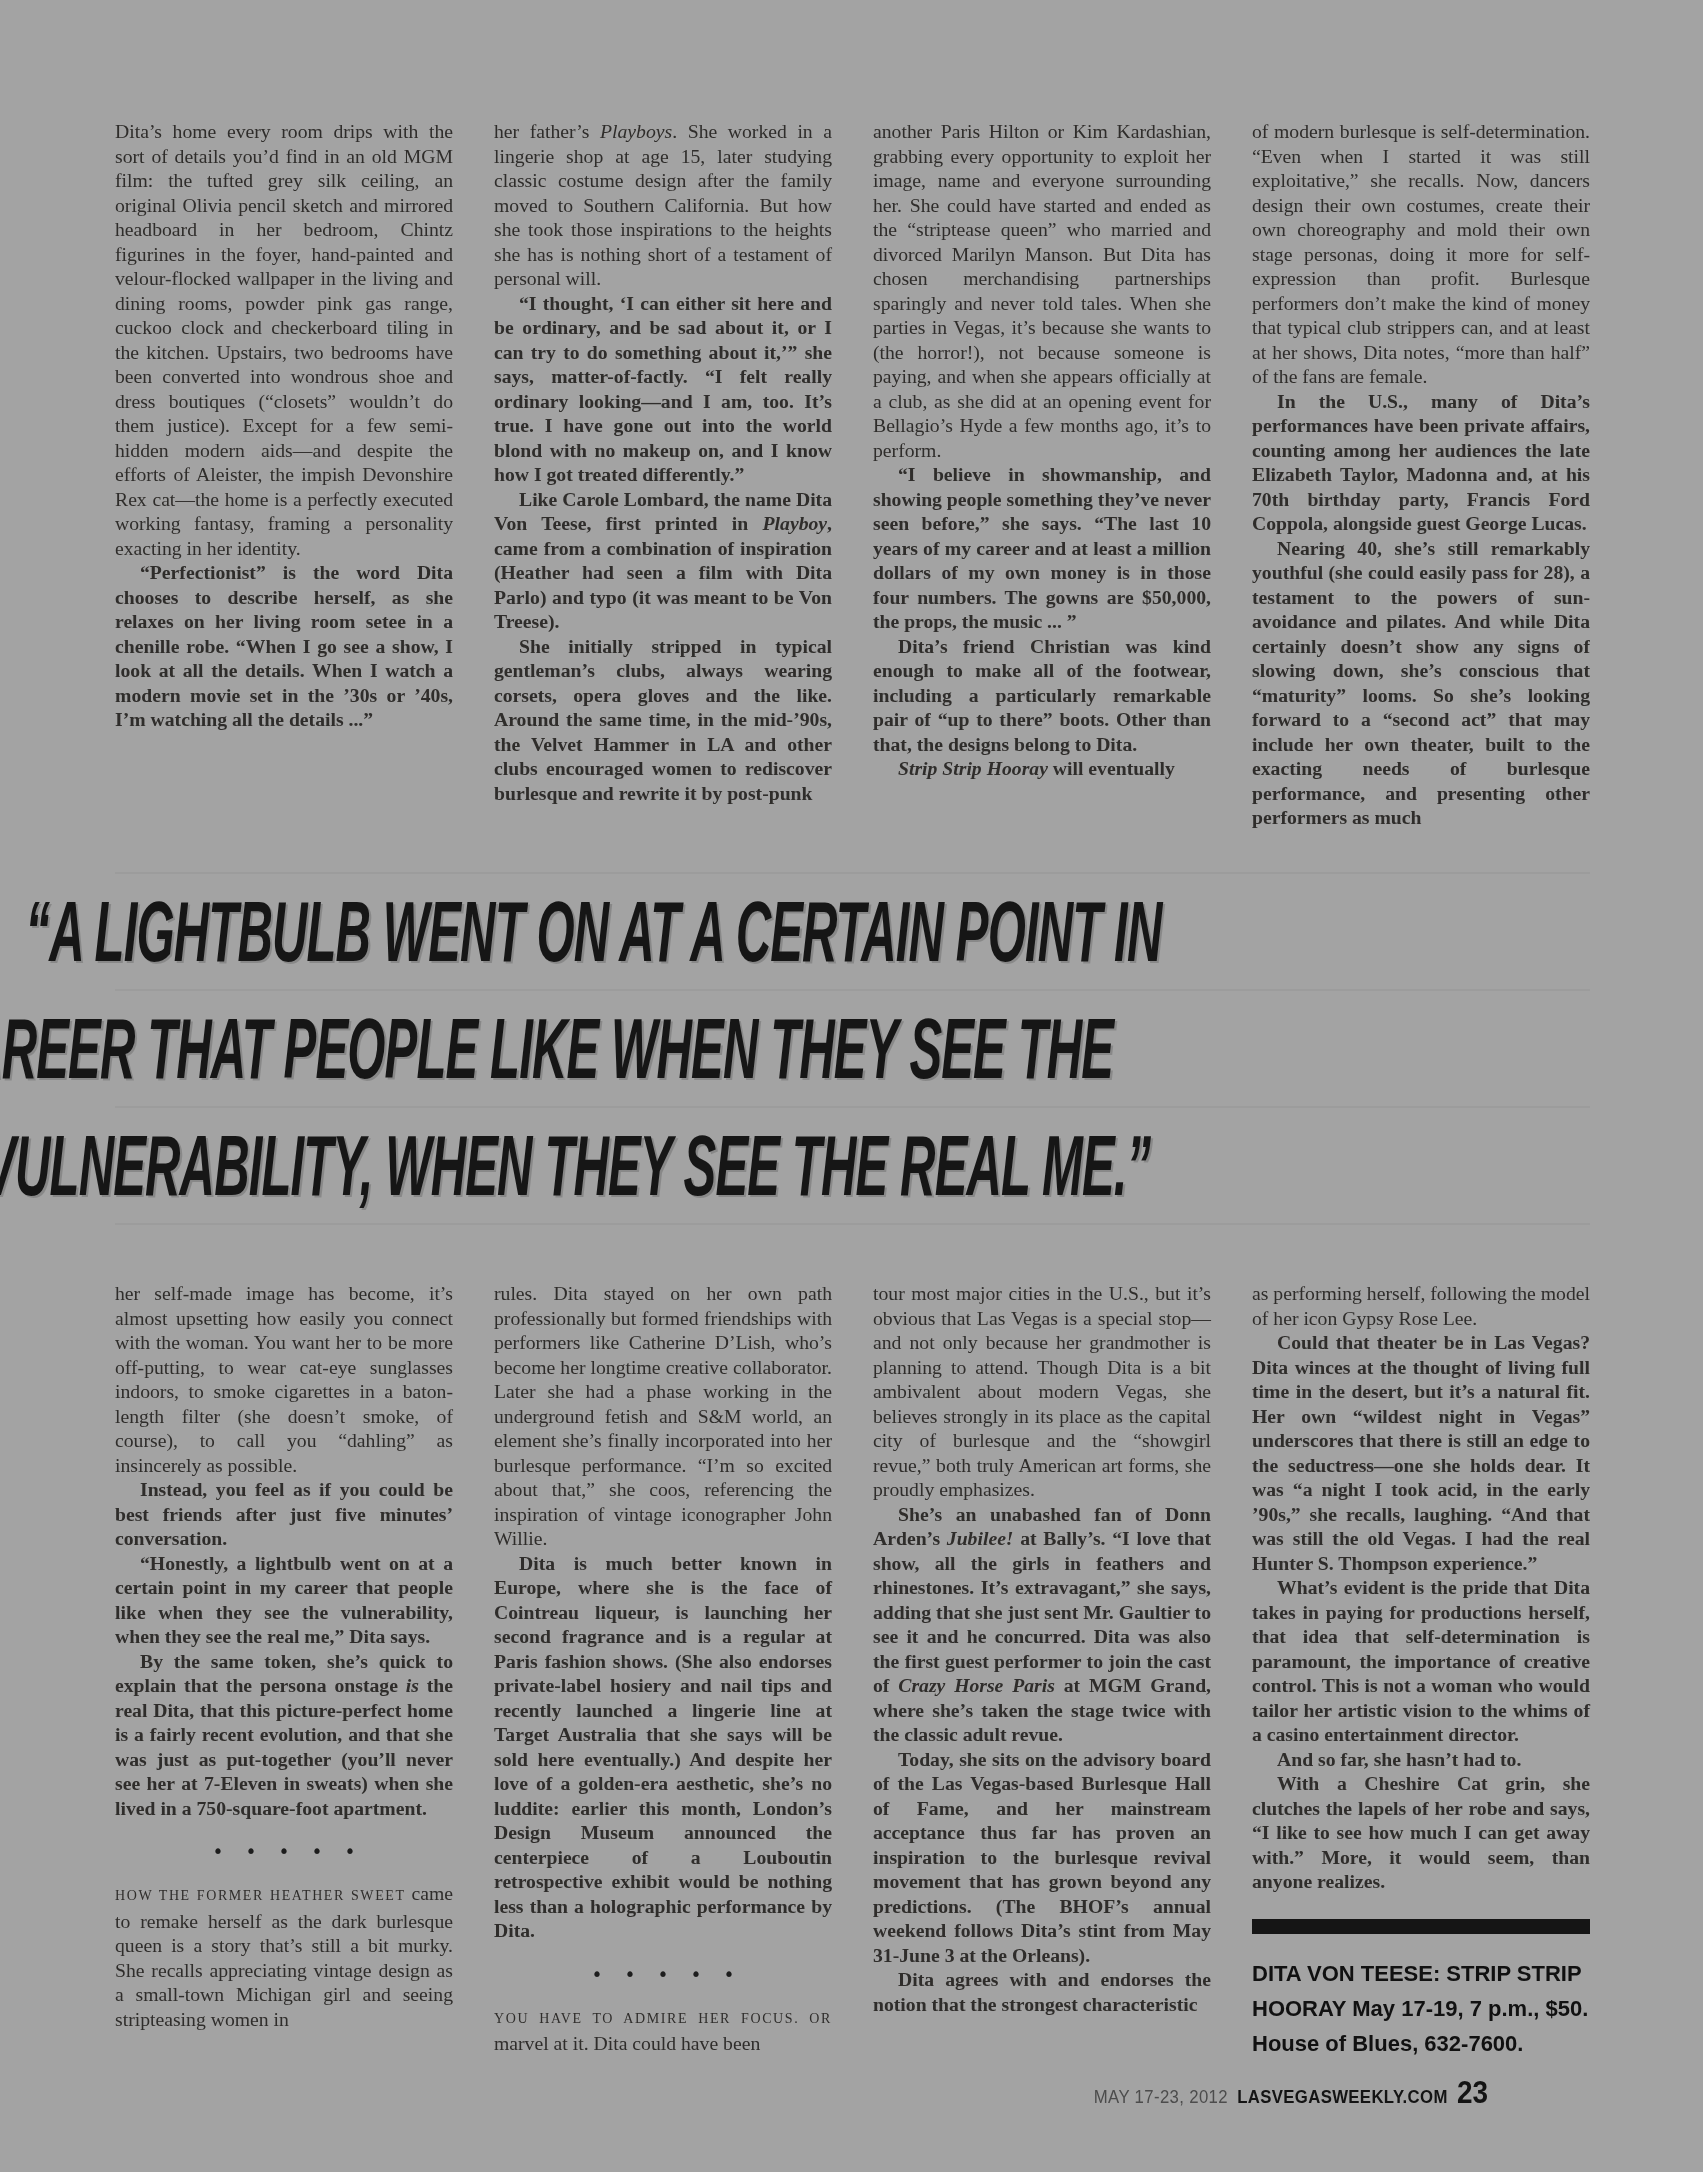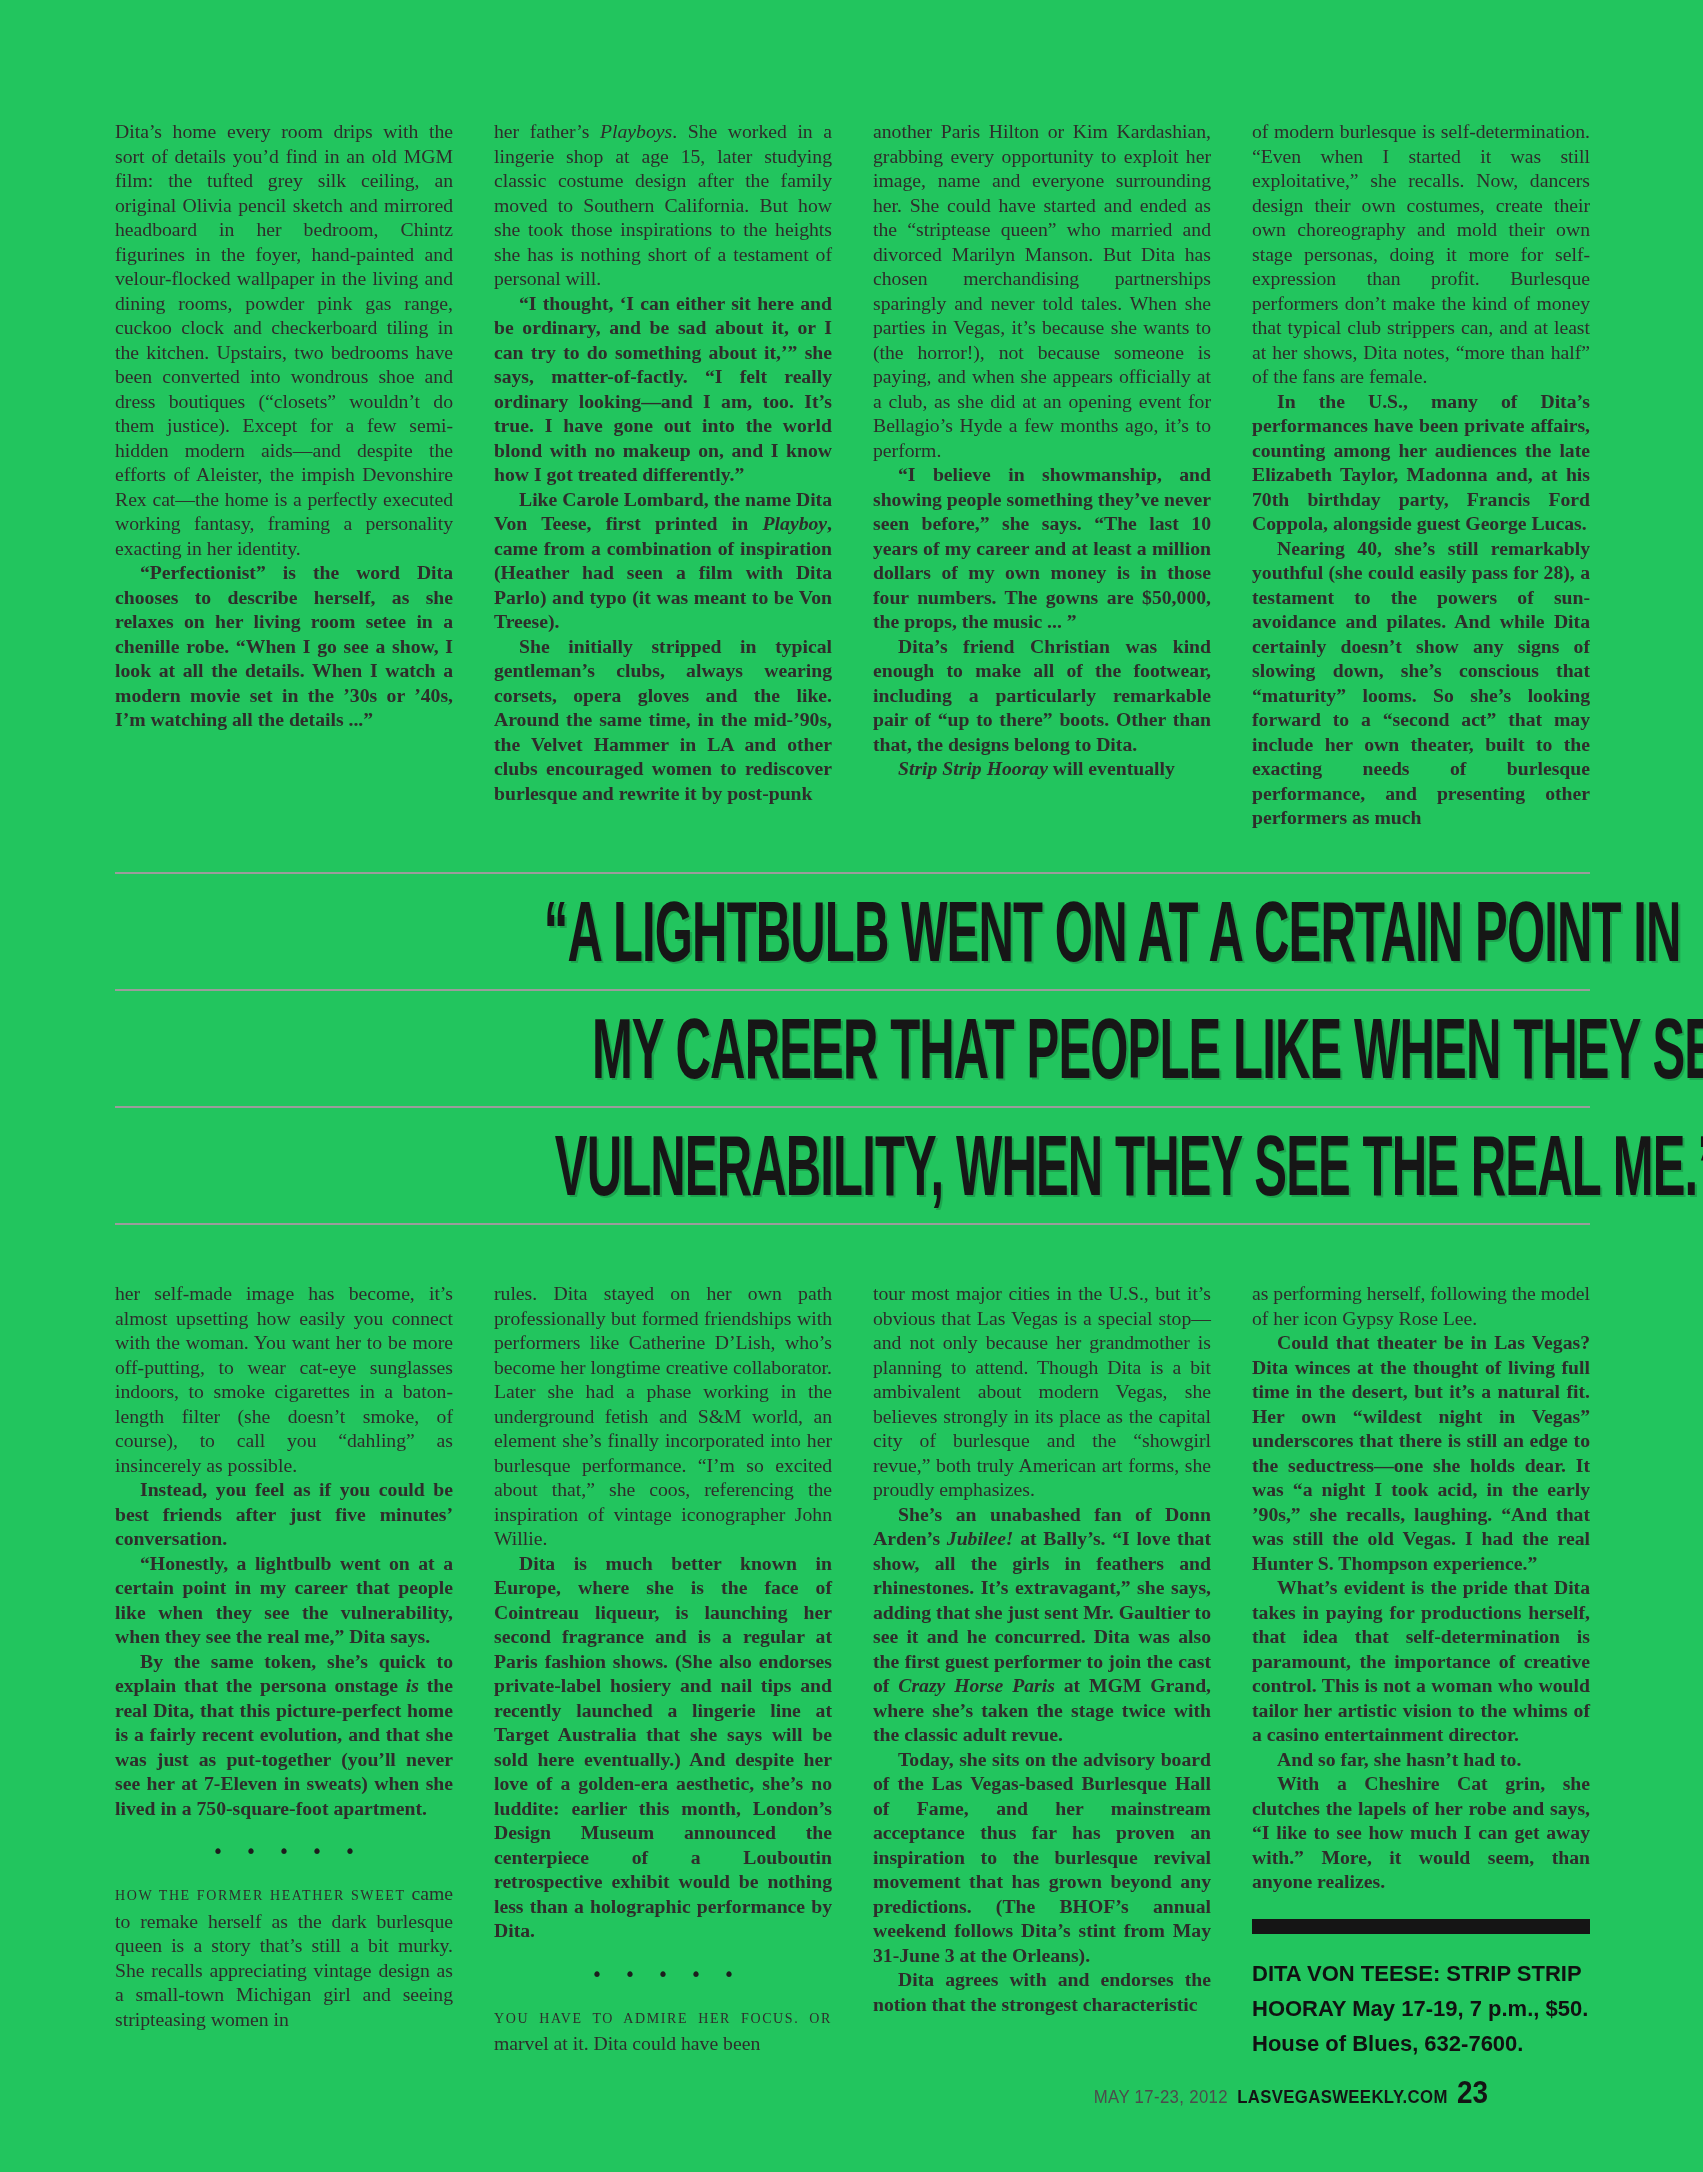--- a/index.html
+++ b/index.html
@@ -1,31 +1,31 @@
 <!DOCTYPE html>
 <html lang="en" style="font-size:12px"><head>
 <meta charset="utf-8">
 <style>
   html,body{margin:0;padding:0;}
   body{width:1703px;height:2172px;background:#ffffff;font-family:"Liberation Serif",serif;}
-  .page{position:relative;width:1703px;height:2172px;background:#22c55e;box-sizing:border-box;
+  .page{position:relative;width:1703px;height:2172px;background:#a3a3a3;box-sizing:border-box;
         padding:119px 113px 0 115px;overflow:hidden;}
   .section{display:flex;gap:41px;}
   .col{width:338px;flex:0 0 338px;}
   .section.top{height:753px;overflow:hidden;}
   .section.bottom{margin-top:56px;}
   p.para{margin:0;text-align:justify;font-size:19.7px;line-height:24.5px;color:#2f2d2b;
          hyphens:auto;-webkit-hyphens:auto;}
   p.para.indent{text-indent:25px;font-weight:bold;}
   .i{font-style:italic;}
   .sc{font-size:14px;letter-spacing:1.6px;}
   .dots{text-align:center;letter-spacing:22px;padding-left:22px;font-size:18.6px;
         margin:21px 0 19.3px;color:#1d1d1d;font-family:"DejaVu Sans",sans-serif;}
   .quote{border-top:2.2px solid #9c9c9c;}
-  .qrow{height:115px;border-bottom:2.2px solid #9c9c9c;display:flex;align-items:center;justify-content:flex-start;overflow:visible;}
+  .qrow{height:115px;border-bottom:2.2px solid #9c9c9c;display:flex;align-items:center;justify-content:flex-end;overflow:visible;font-style:italic;}
   .qtext{font-family:"Liberation Sans",sans-serif;font-weight:bold;font-size:86px;
          letter-spacing:-1.5px;white-space:nowrap;transform:scaleX(0.57);transform-origin:50% 50%;
          color:#161616;text-shadow:3.7px 2.2px 0 rgba(0,0,0,0.16);}
   .bar{height:15.6px;background:#151515;margin:25px 0 22px;}
   .event{font-family:"Liberation Sans",sans-serif;font-weight:bold;font-size:22px;
          line-height:35px;color:#111;}
   .ev-details,.ev-venue{}
   .ev-venue{display:block;}
   .footer{position:absolute;top:2077px;right:215px;font-family:"Liberation Sans",sans-serif;
           display:flex;align-items:baseline;gap:10.4px;transform:scaleX(0.9);transform-origin:100% 50%;}

